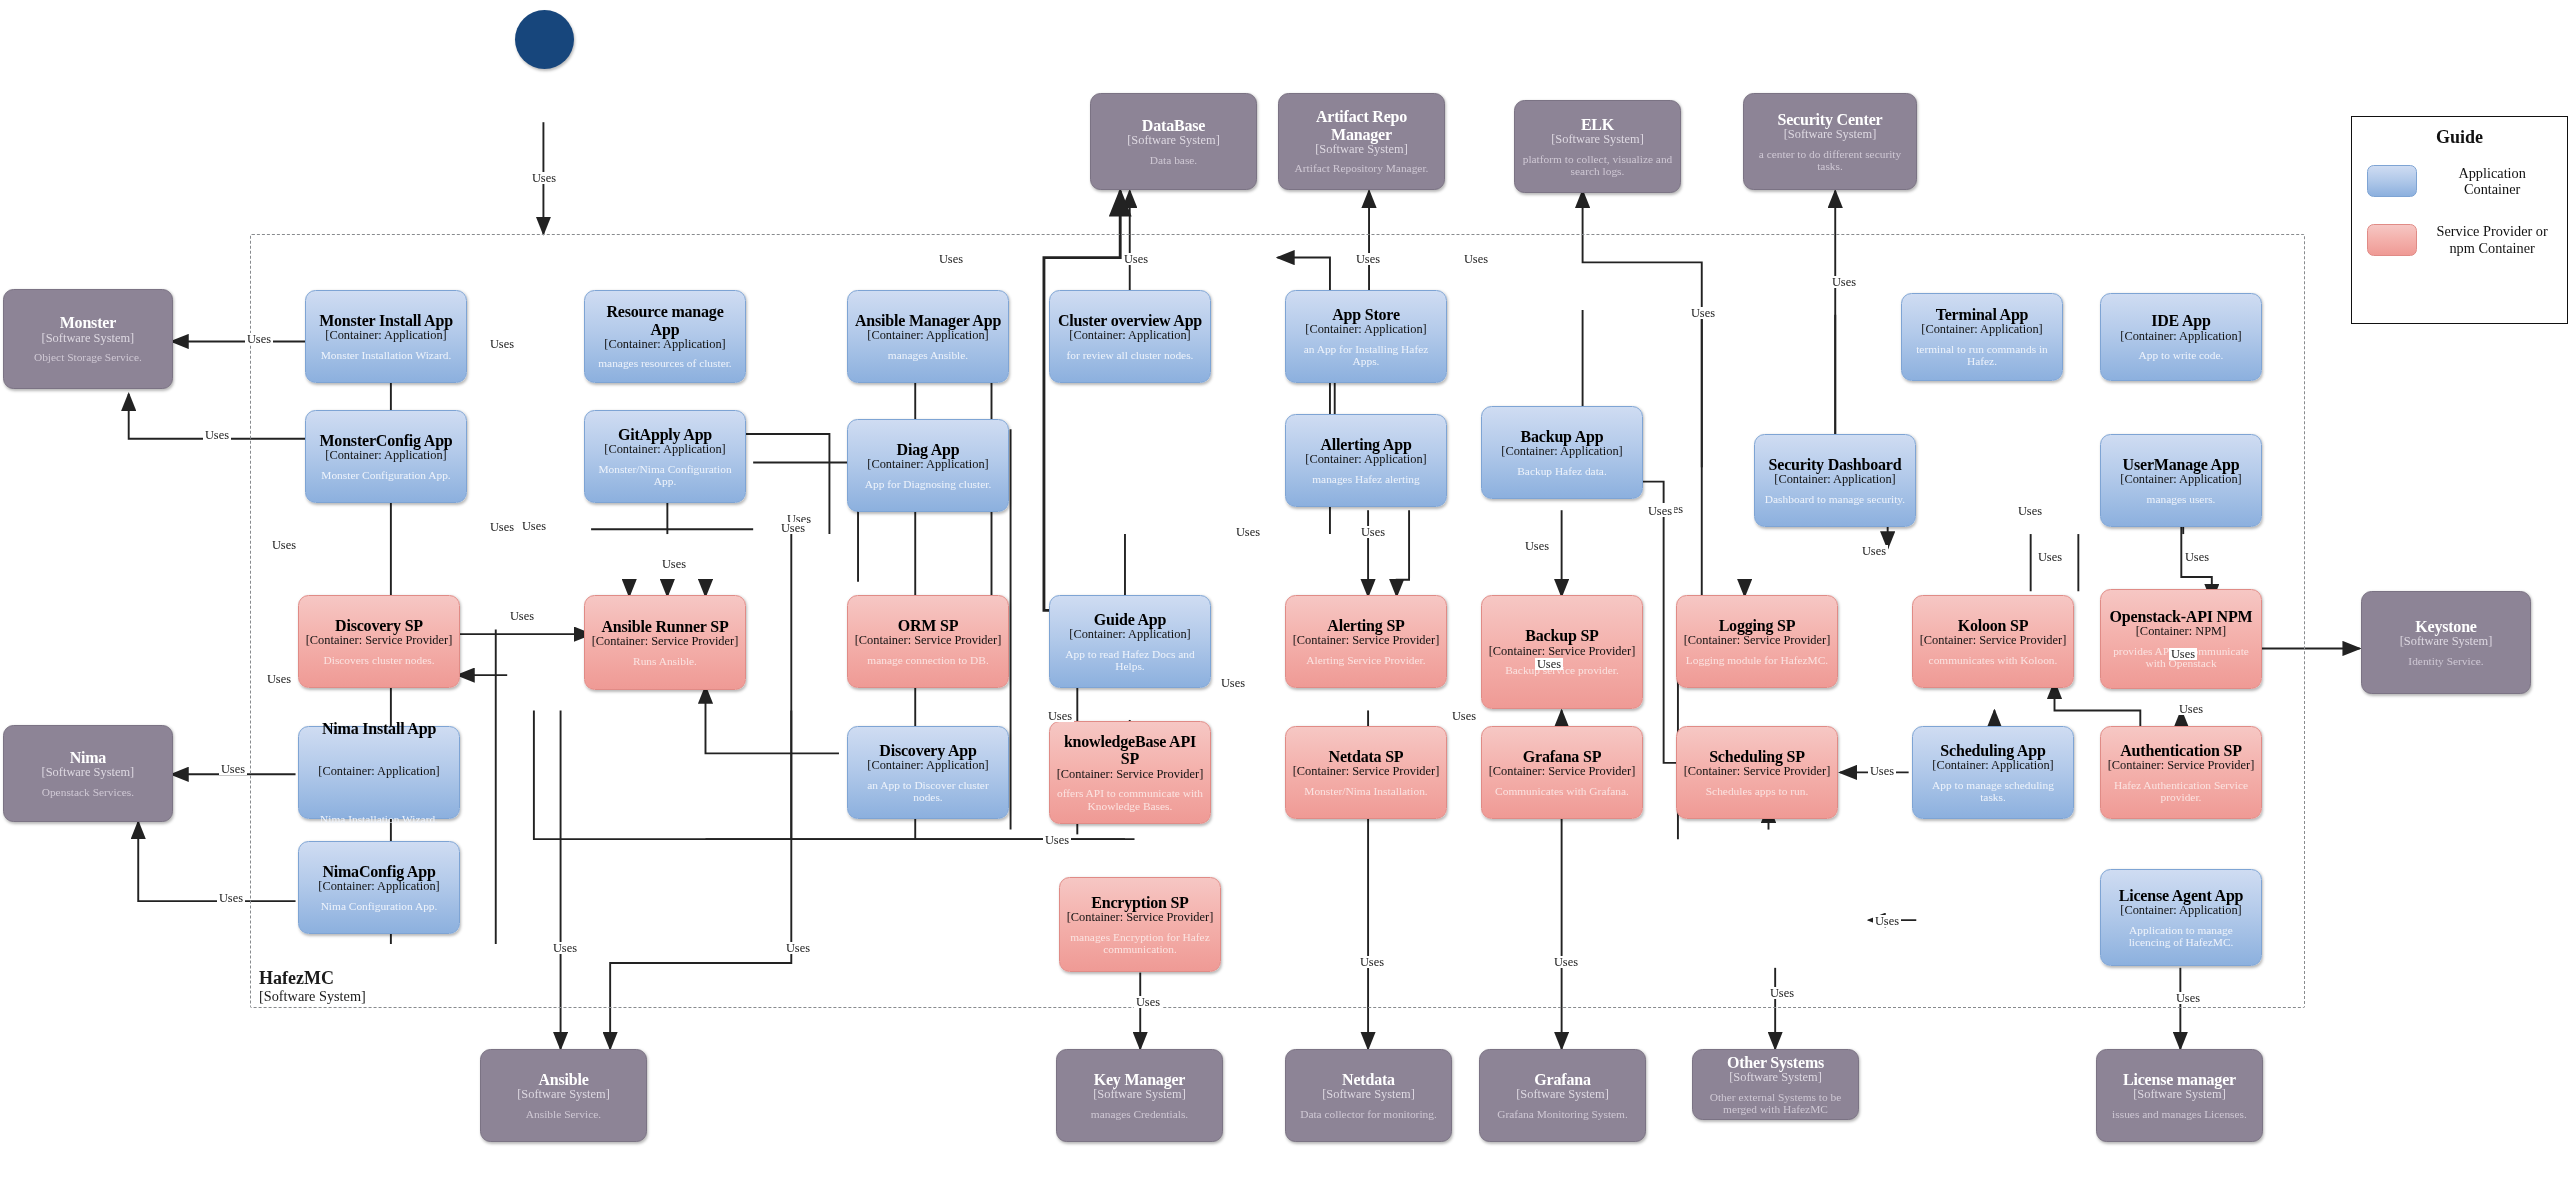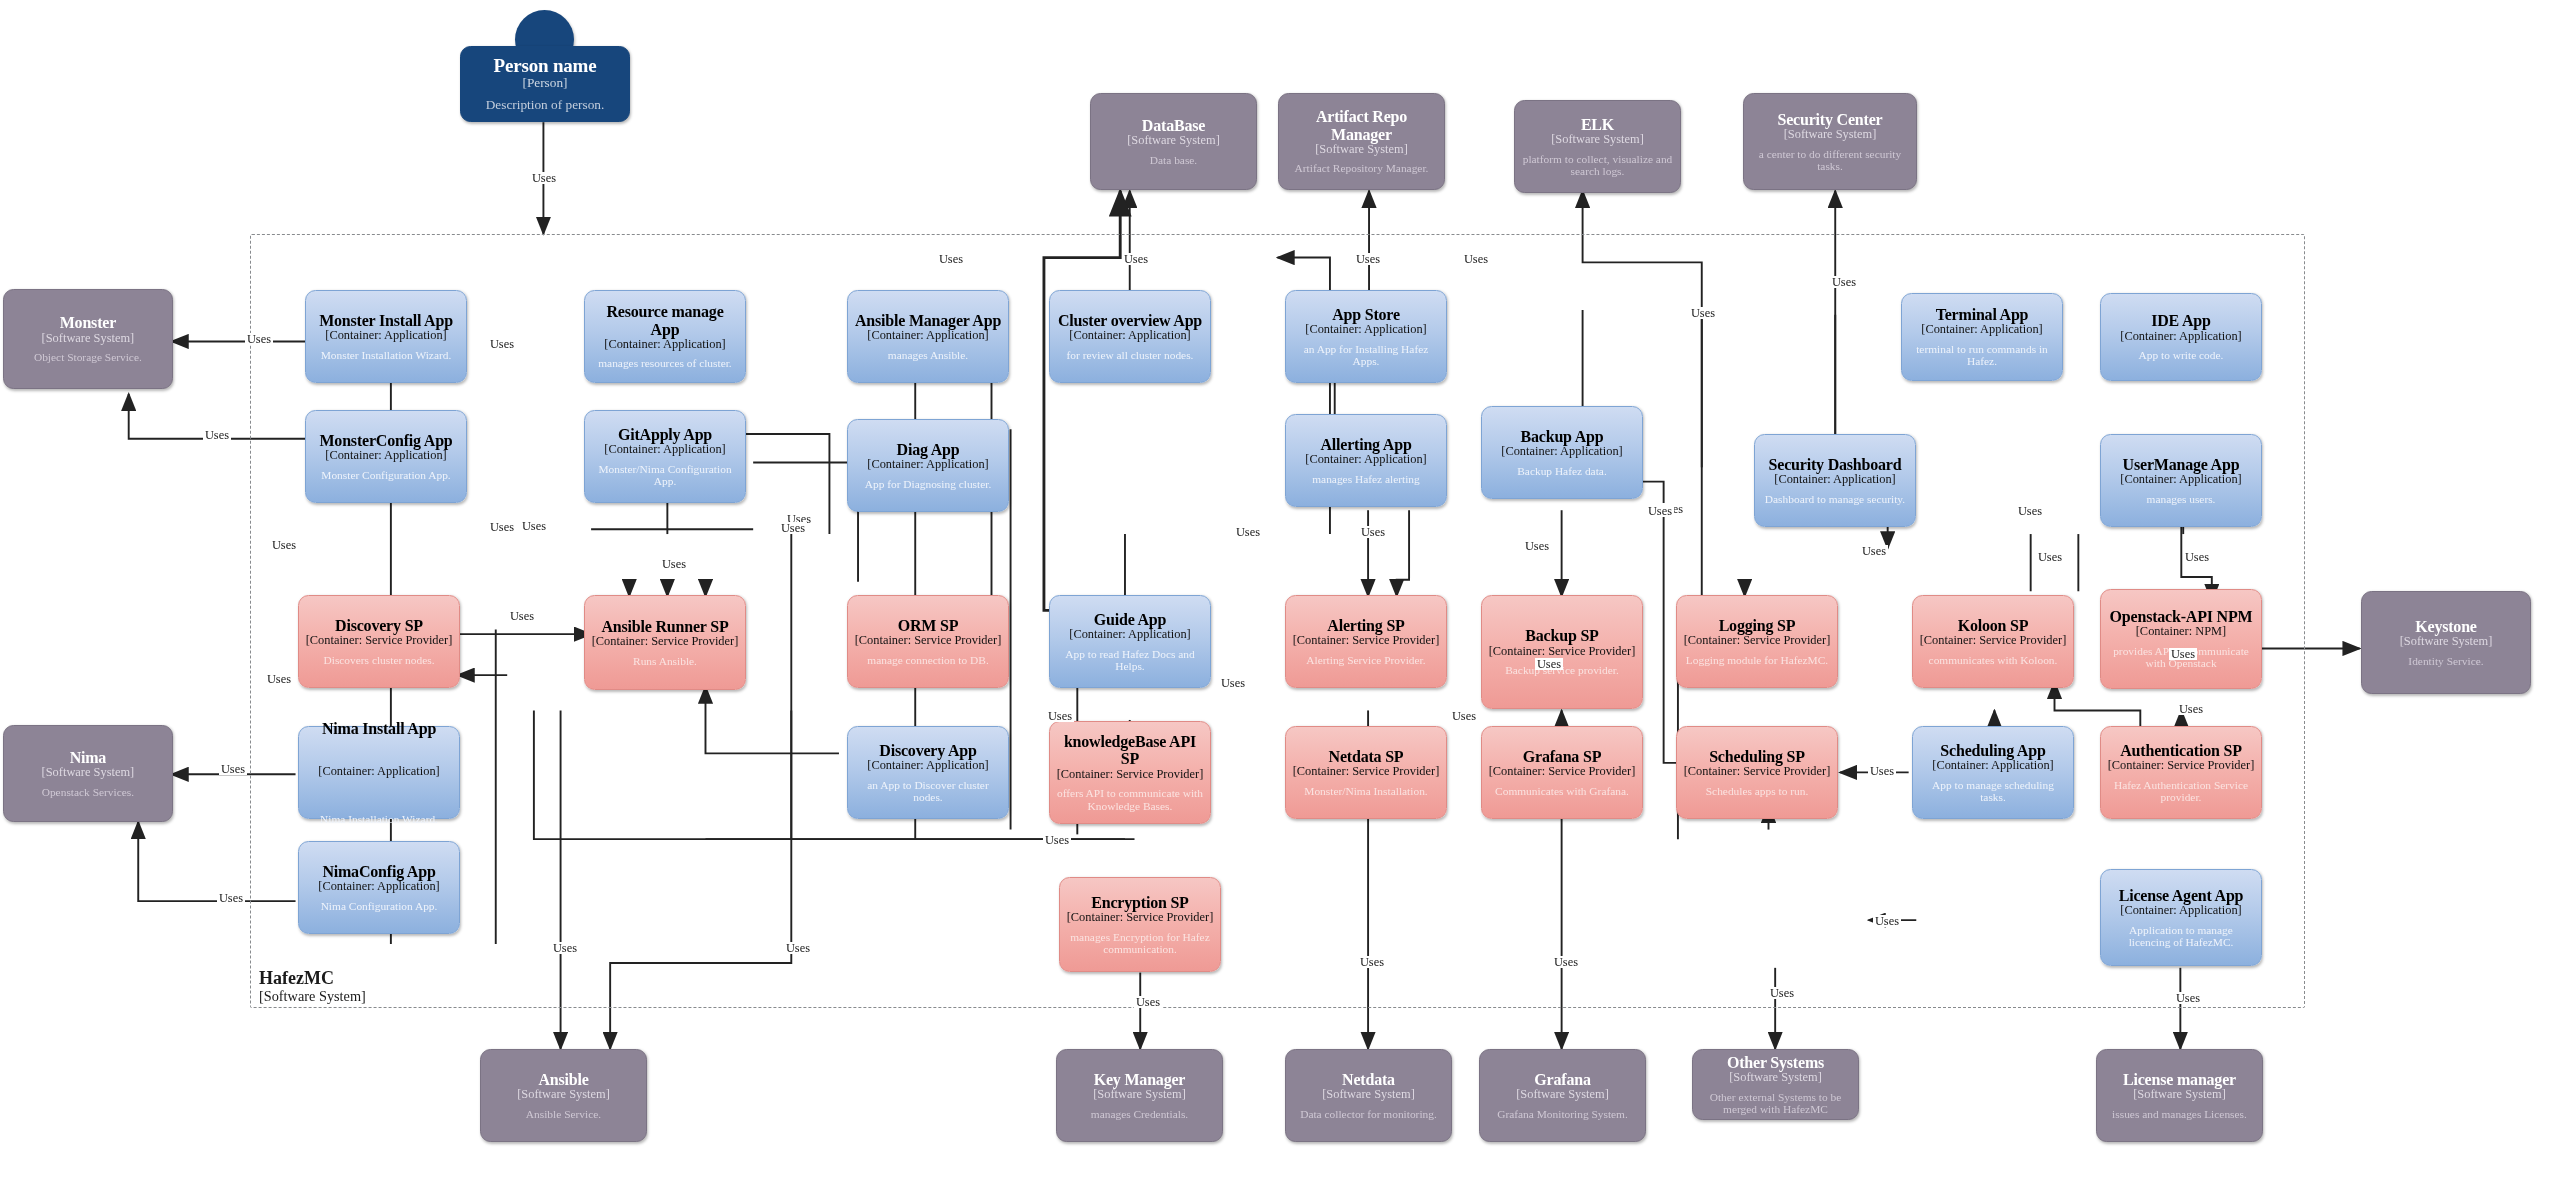--- a/index.html
+++ b/index.html
@@ -246,25 +246,20 @@
     </g>
   </svg>
 
   <div class="boundary" style="left:250px; top:234px; width:2055px; height:774px;"></div>
   <div class="boundary-label" style="left:259px; top:968px;">
     <div class="bl-title">HafezMC</div>
     <div class="bl-sub">[Software System]</div>
   </div>
 
   <div class="person-head" style="left:515px; top:9.5px; width:59px; height:59px;"></div>
-  <div class="node person-box" style="left:460px; top:46px; width:170px; height:76px;">
-    <div class="n-title">Person name</div>
-    <div class="n-tech">[Person]</div>
-    <div class="n-desc">Description of person.</div>
-  </div>
 
   <div class="node sys" style="left:1090px; top:93px; width:167px; height:97px;">
     <div class="n-title">DataBase</div>
     <div class="n-tech">[Software System]</div>
     <div class="n-desc">Data base.</div>
   </div>
   <div class="node sys" style="left:1278px; top:93px; width:167px; height:97px;">
     <div class="n-title">Artifact Repo Manager</div>
     <div class="n-tech">[Software System]</div>
     <div class="n-desc">Artifact Repository Manager.</div>
@@ -537,20 +532,31 @@
   <div class="elabel" style="left:1768px; top:987px;">Uses</div>
   <div class="elabel" style="left:2174px; top:992px;">Uses</div>
   <div class="elabel" style="left:1873px; top:915px;">Uses</div>
   <div class="elabel" style="left:219px; top:763px;">Uses</div>
   <div class="elabel" style="left:217px; top:892px;">Uses</div>
   <div class="elabel" style="left:265px; top:673px;">Uses</div>
   <div class="elabel" style="left:1046px; top:710px;">Uses</div>
   <div class="elabel" style="left:2183px; top:551px;">Uses</div>
   <div class="elabel" style="left:2036px; top:551px;">Uses</div>
 
+  <div class="legend" style="left:2351px; top:116px; width:217px; height:208px;">
+    <div class="legend-title">Guide</div>
+    <div class="legend-row" style="margin-top:13.3px;">
+      <div class="legend-swatch app"></div>
+      <div class="legend-text">Application Container</div>
+    </div>
+    <div class="legend-row" style="margin-top:17px;">
+      <div class="legend-swatch sp"></div>
+      <div class="legend-text">Service Provider or npm Container</div>
+    </div>
+  </div>
 
   <div class="caption" style="left:234px; top:1202px;">
     <div class="cap-title">[Container] HafezMC System</div>
     <div class="cap-sub">System Container diagram for HafezMC System.</div>
   </div>
 
 </div>
 
 
 </body></html>

